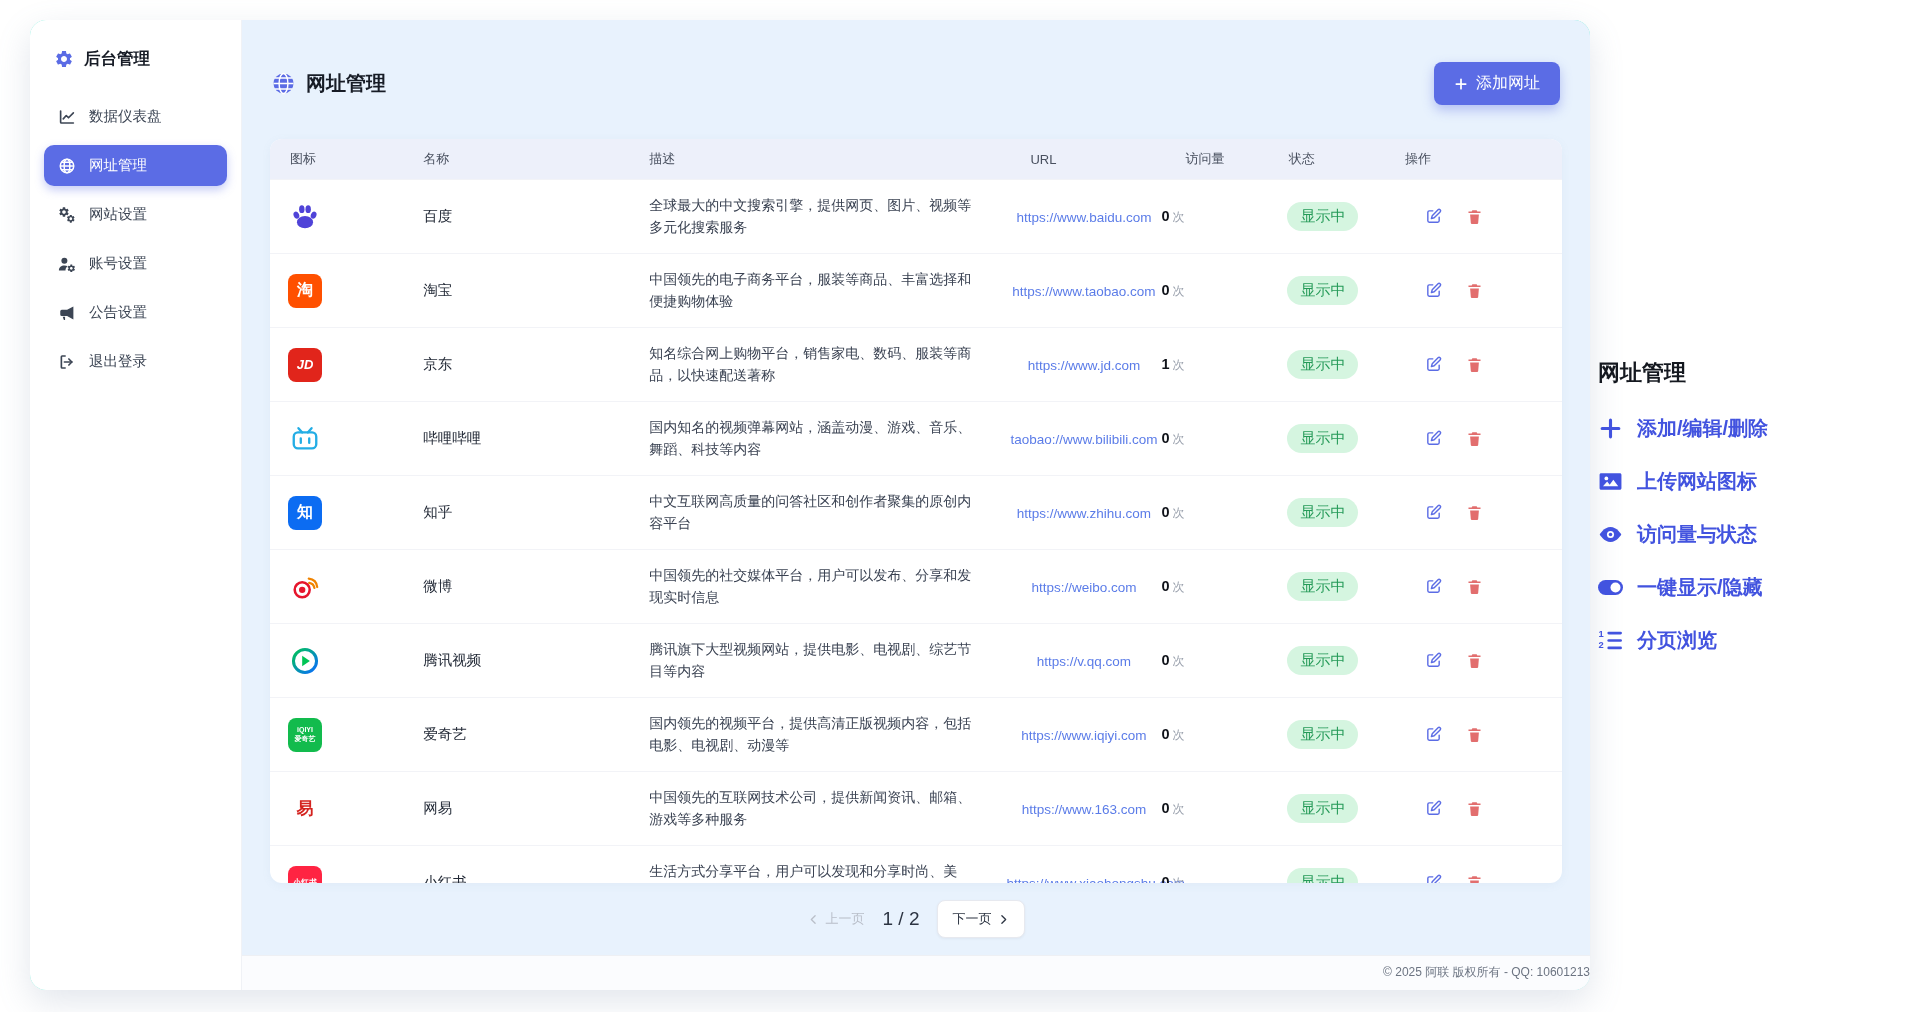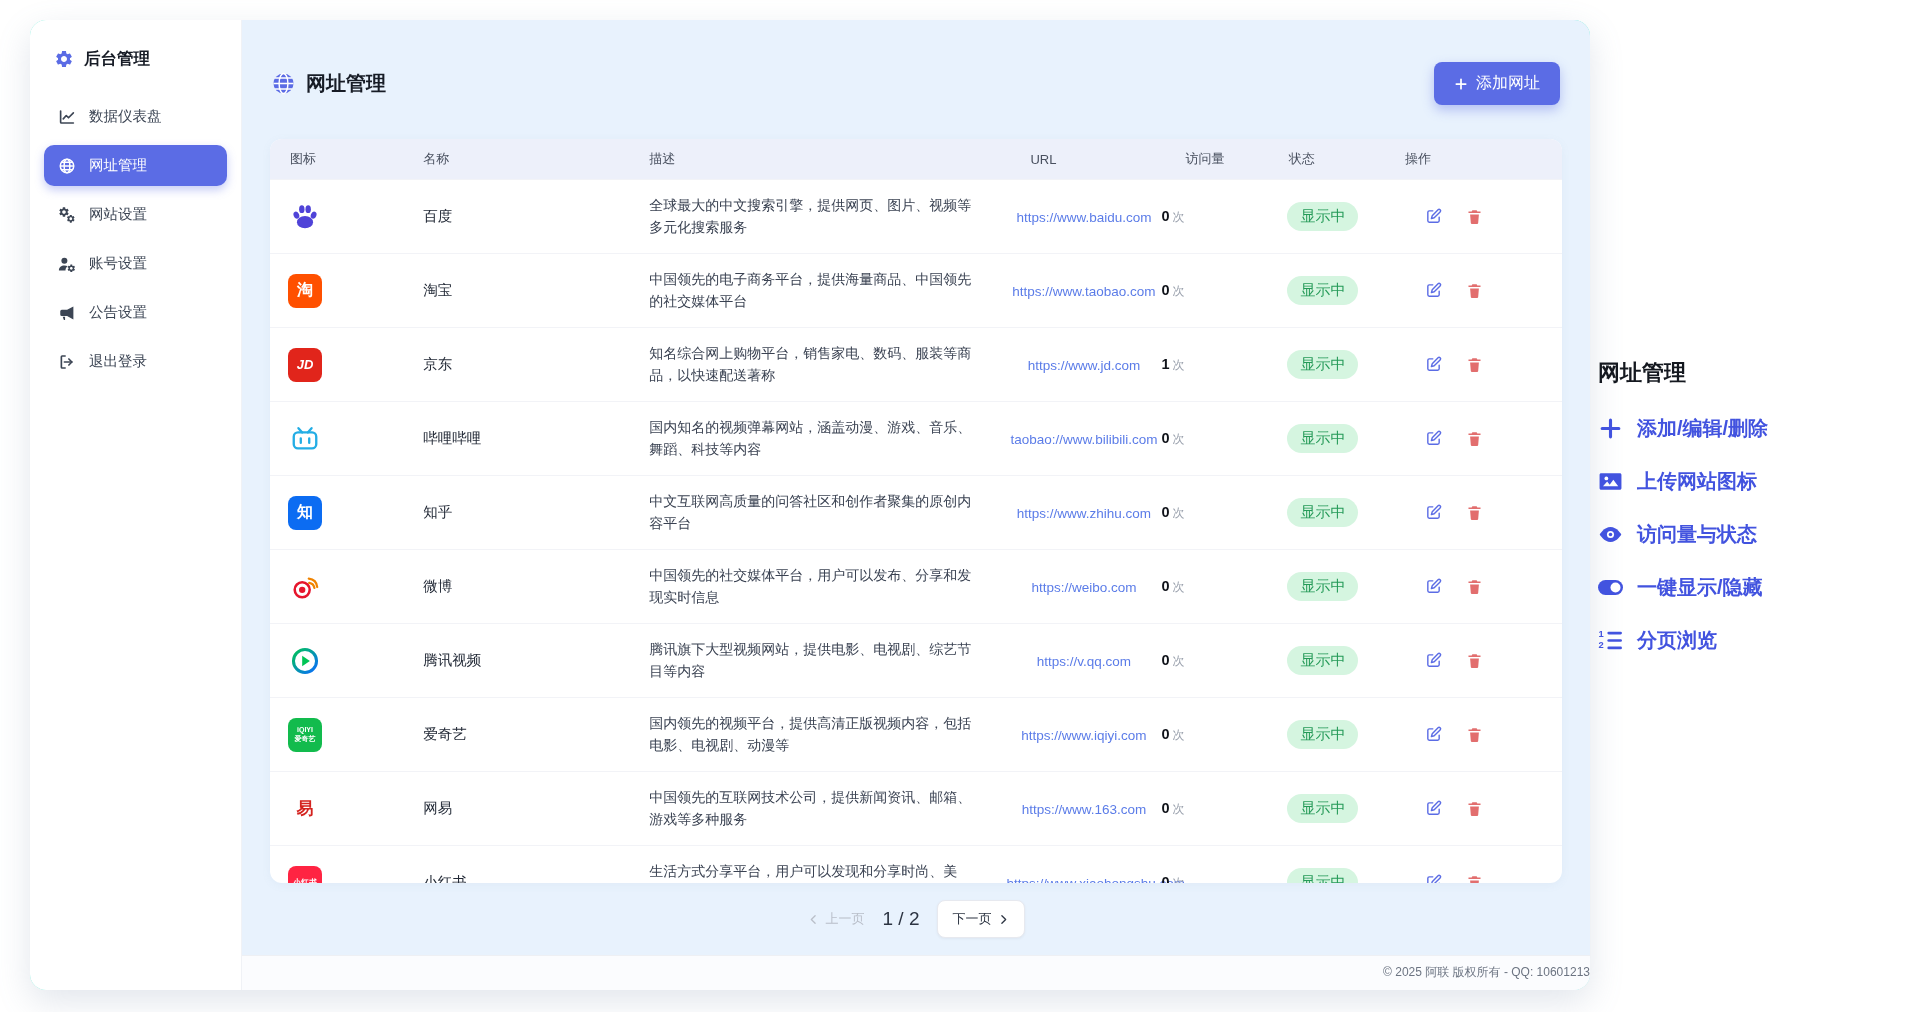--- a/index.html
+++ b/index.html
@@ -248,21 +248,21 @@
       </div>
     </td>
   </tr>
             <tr>
     <td class="c-icon">
                 <div class="site-icon-wrap">
                   <div class="site-icon" style="background: rgb(255, 80, 0); color: rgb(255, 255, 255); font-size: 16px;">淘</div>
                 </div>
               </td>
     <td class="c-name"><span class="nm">淘宝</span></td>
-    <td class="c-desc"><span class="ds">中国领先的电子商务平台，提供海量商品、中国领先的社交媒体平台</span></td>
+    <td class="c-desc"><span class="ds">中国领先的电子商务平台，服装等商品、丰富选择和便捷购物体验</span></td>
     <td class="c-url"><a class="url">https://www.taobao.com</a></td>
     <td class="c-visits">
       <span class="v-num">0</span><span class="v-unit">次</span>
     </td>
     <td class="c-status"><span class="badge">显示中</span></td>
     <td class="c-actions">
       <div class="actions">
         <span class="act edit"><svg viewBox="0 0 24 24" fill="none" stroke="currentColor" stroke-width="2" stroke-linecap="round" stroke-linejoin="round">
                       <path d="M11 4H6a2 2 0 0 0-2 2v12a2 2 0 0 0 2 2h12a2 2 0 0 0 2-2v-5"></path>
                       <path d="M18.4 2.6a2 2 0 0 1 2.9 2.9L13 13.8 9 15l1.2-4 8.2-8.4z"></path>

